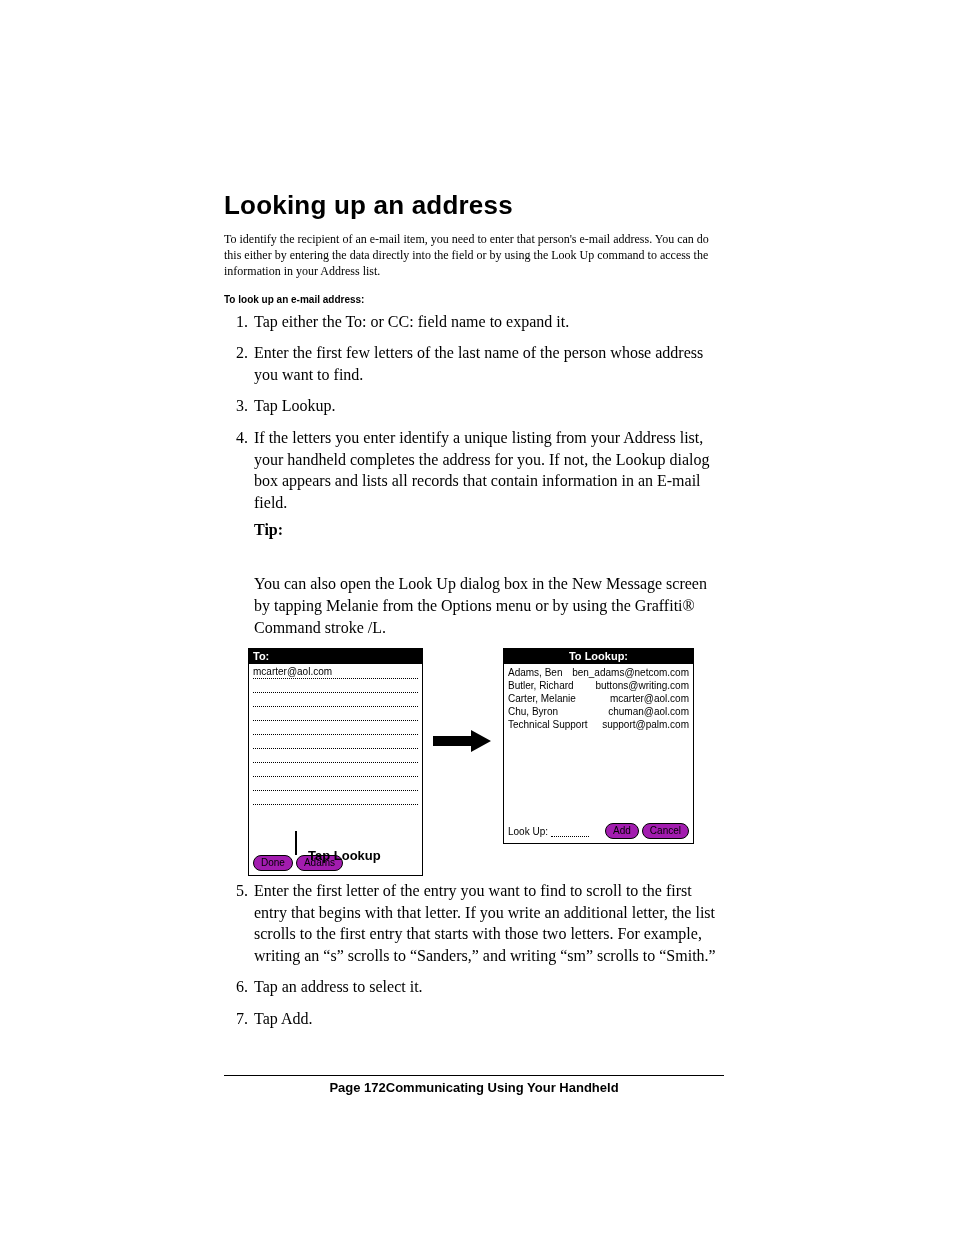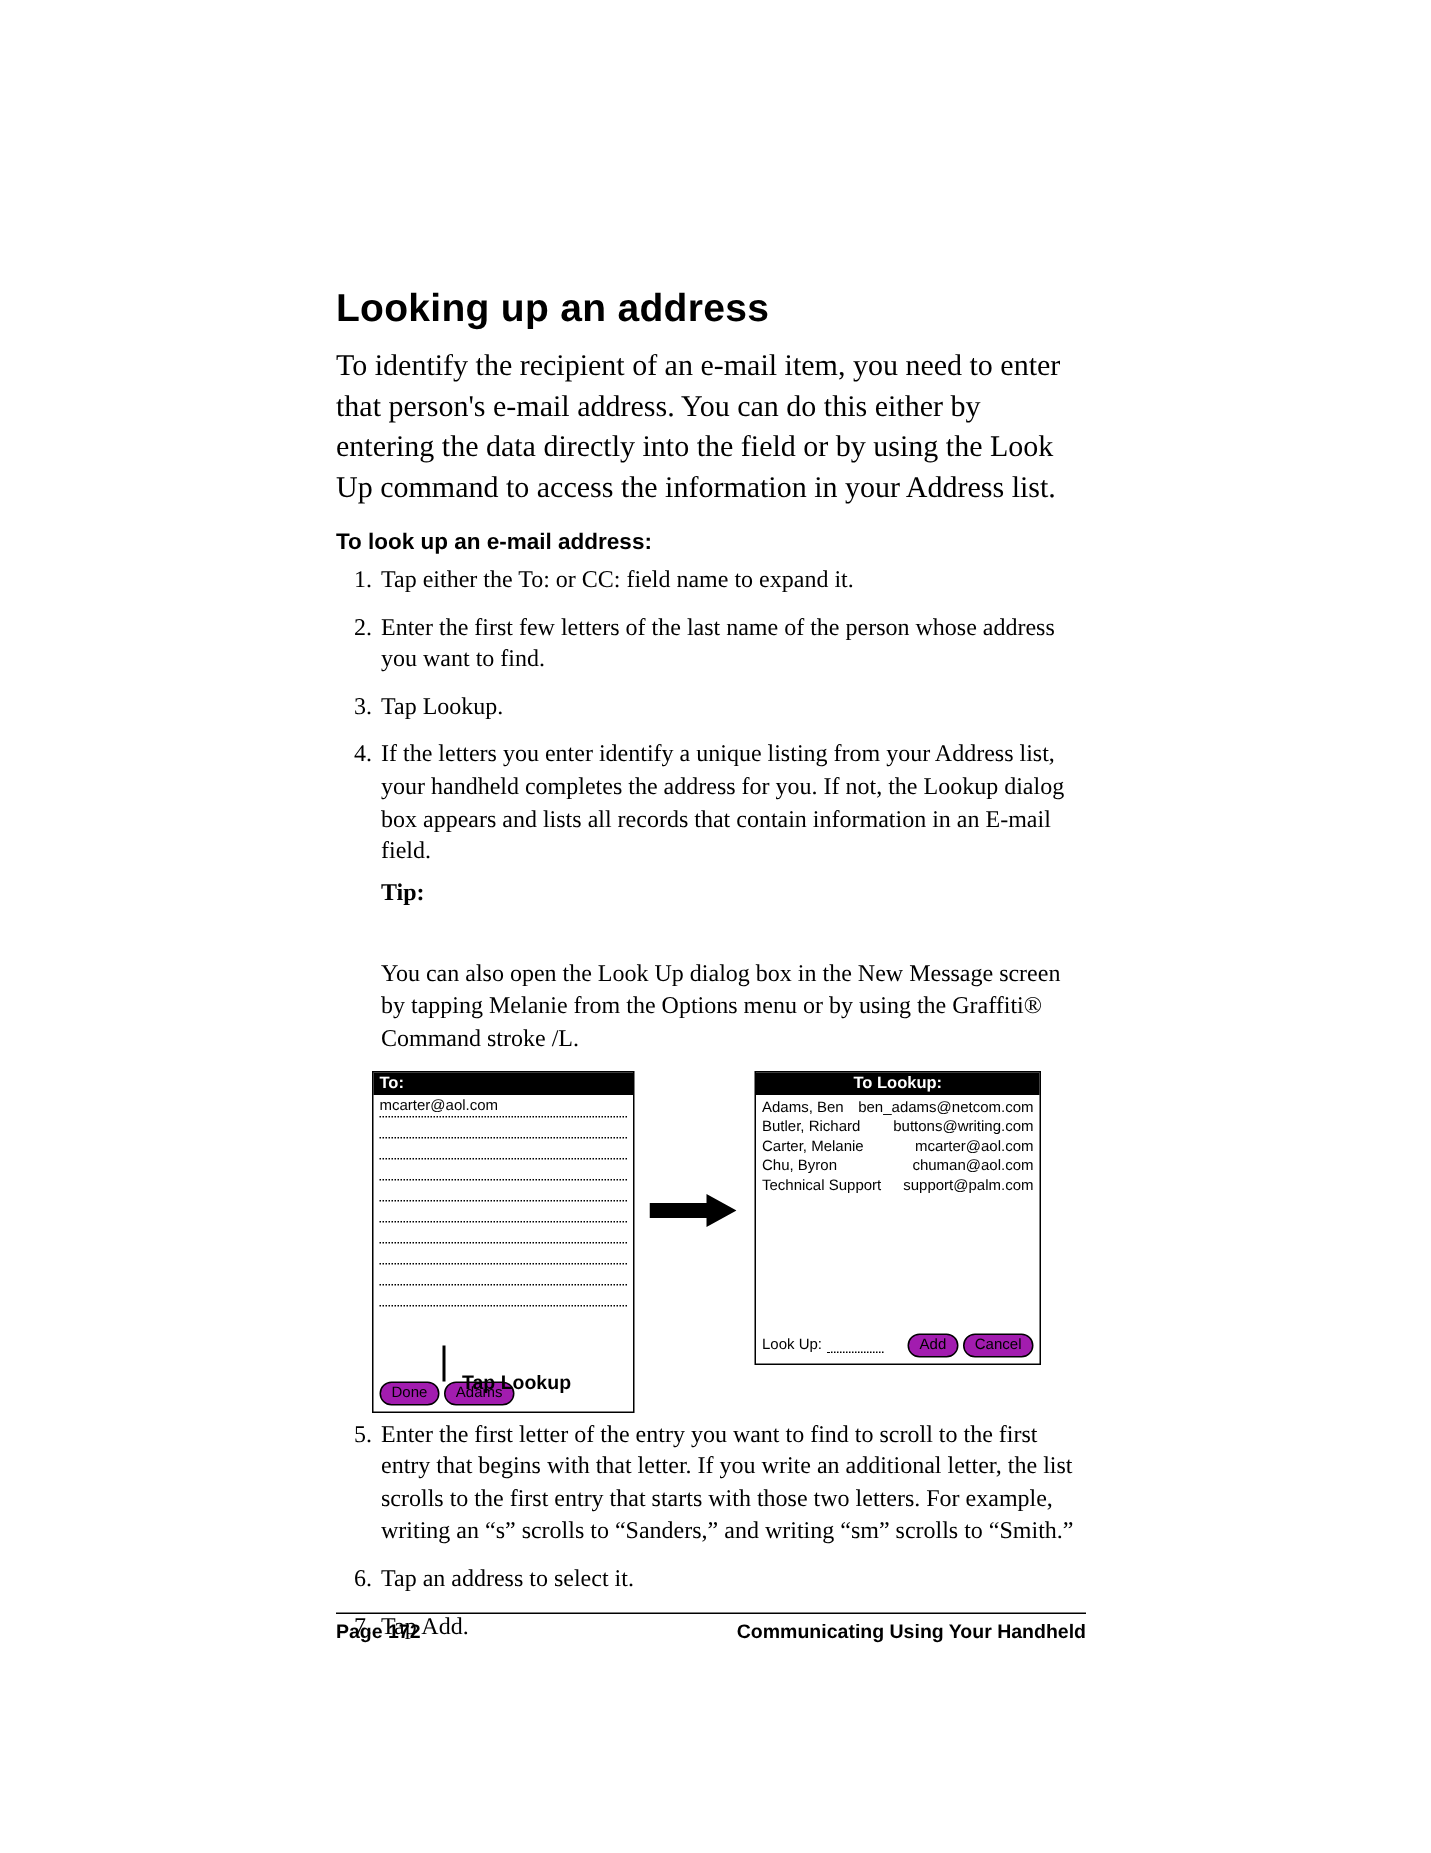--- a/index.html
+++ b/index.html
@@ -20,28 +20,28 @@
     padding: 190px 230px 0 224px;
   }
   h2.section-title {
     font-family: "Trebuchet MS", "Arial Black", Arial, sans-serif;
     font-weight: 700;
     font-size: 26px;
     margin: 0 0 10px 0;
     letter-spacing: .2px;
   }
   p.intro {
-    font-size: 20px;
+    font-size: 12px;
     line-height: 1.35;
     margin: 0 0 14px 0;
   }
   .subhead {
     font-family: "Trebuchet MS", Arial, sans-serif;
     font-weight: 700;
-    font-size: 15px;
+    font-size: 10px;
     margin: 6px 0 6px 0;
   }
   ol.steps {
     list-style: decimal;
     margin: 0 0 4px 0;
     padding-left: 28px;
     font-size: 16px;
     line-height: 1.35;
   }
   ol.steps li {
@@ -160,21 +160,21 @@
   }
 
   .footer {
     position: absolute;
     left: 224px;
     right: 230px;
     bottom: 140px;
     border-top: 1px solid #000;
     padding-top: 4px;
     display: flex;
-    justify-content: space-between;
+    justify-content: center;
     font-family: "Trebuchet MS", Arial, sans-serif;
     font-weight: 700;
     font-size: 13px;
   }
 </style>
 </head>
 <body>
 
 <div class="page">
 

